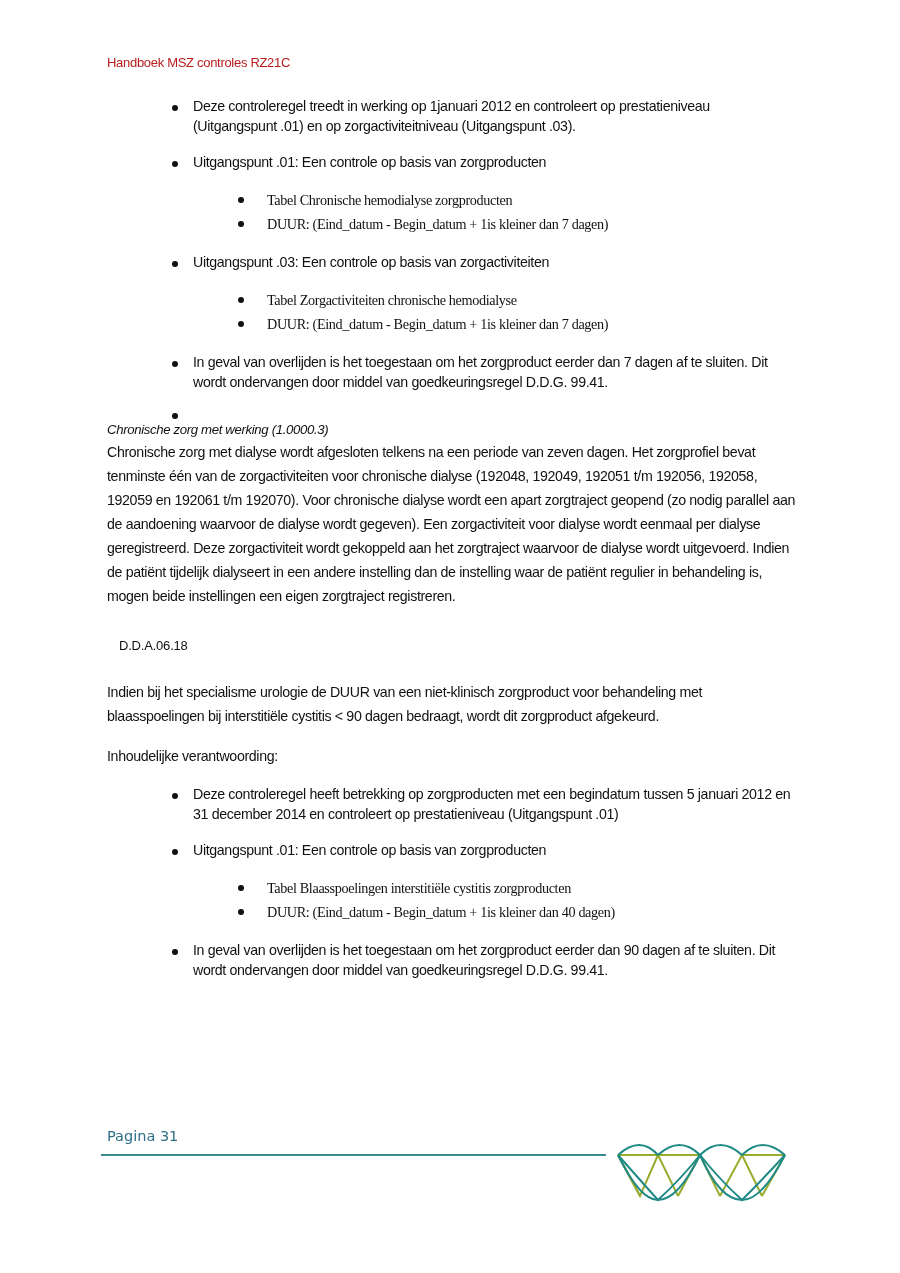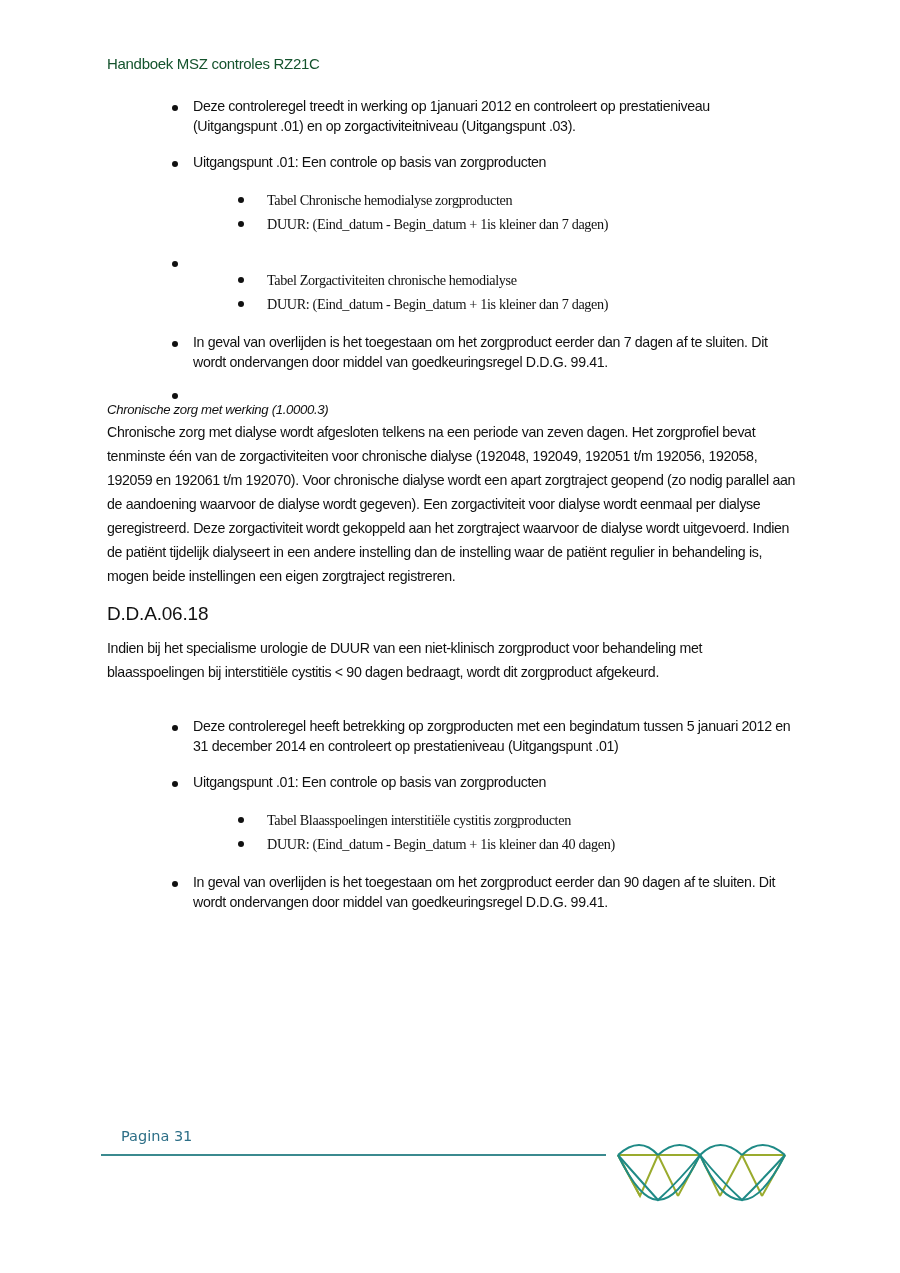--- a/index.html
+++ b/index.html
@@ -1,61 +1,62 @@
 <!DOCTYPE html>
 <html><head>
 <meta charset="utf-8">
 <style>
   html, body { margin: 0; padding: 0; background: #ffffff; }
   body { width: 900px; height: 1273px; position: relative; overflow: hidden;
          font-family: "Liberation Sans", sans-serif; color: #111; }
-  .header { position: absolute; left: 107px; top: 55px; font-size: 15px; color: #14532d; letter-spacing: -0.3px; }
+  .header { position: absolute; left: 107px; top: 55px; font-size: 13px; color: #b91c1c; letter-spacing: -0.3px; }
   .content { position: absolute; left: 107px; top: 96px; width: 690px; font-size: 14.2px; letter-spacing: -0.35px; }
   .b1 { position: relative; padding-left: 86px; line-height: 20px; }
   .b1 .dot, .b2 .dot { position: absolute; width: 6px; height: 6px; border-radius: 50%; background: #111; }
   .b1 .dot { left: 65px; top: 9px; }
   .b2 { position: relative; padding-left: 160px; line-height: 24px; font-family: Liberation Serif, serif; }
   .b2 .dot { left: 131px; top: 9px; }
   .gap16 { height: 16px; } .gap12 { height: 12px; } .gap8 { height: 8px; }
   .italic { font-style: italic; font-size: 13.2px; line-height: 20px; }
   .para { line-height: 24px; }
-  .h2 { font-size: 19px; line-height: 28px; margin: 0; font-weight: normal; letter-spacing: -0.2px; }
-  .footer-text { position: absolute; left: 107px; top: 1128px; font-size: 14.5px; color: #2d6f87; font-family: "DejaVu Sans", sans-serif; margin-left: 14px; }
+  .h2 { font-size: 13px; line-height: 28px; margin: 12px; font-weight: normal; letter-spacing: -0.2px; }
+  .footer-text { position: absolute; left: 107px; top: 1128px; font-size: 14.5px; color: #2d6f87; font-family: "DejaVu Sans", sans-serif; }
   .footer-line { position: absolute; left: 101px; top: 1154px; width: 505px; height: 2px; background: #3b8a8f; }
   .ornament { position: absolute; left: 600px; top: 1140px; }
 </style>
 </head>
 <body>
 
 <div class="header">Handboek MSZ controles RZ21C</div>
 
 <div class="content">
   <div class="b1"><span class="dot"></span><span>Deze controleregel treedt in werking op 1januari 2012 en controleert op prestatieniveau (Uitgangspunt .01) en op zorgactiviteitniveau (Uitgangspunt .03).</span></div>
   <div class="gap16"></div>
   <div class="b1"><span class="dot"></span><span>Uitgangspunt .01: Een controle op basis van zorgproducten</span></div>
   <div class="gap16"></div>
   <div class="b2"><span class="dot"></span><span>Tabel Chronische hemodialyse zorgproducten</span></div>
   <div class="b2"><span class="dot"></span><span>DUUR: (Eind_datum - Begin_datum + 1is kleiner dan 7 dagen)</span></div>
   <div class="gap16"></div>
-  <div class="b1"><span class="dot"></span></div>
+  <div class="b1"><span class="dot"></span><span>Uitgangspunt .03: Een controle op basis van zorgactiviteiten</span></div>
   <div class="gap16"></div>
   <div class="b2"><span class="dot"></span><span>Tabel Zorgactiviteiten chronische hemodialyse</span></div>
   <div class="b2"><span class="dot"></span><span>DUUR: (Eind_datum - Begin_datum + 1is kleiner dan 7 dagen)</span></div>
   <div class="gap16"></div>
   <div class="b1"><span class="dot"></span><span>In geval van overlijden is het toegestaan om het zorgproduct eerder dan 7 dagen af te sluiten. Dit wordt ondervangen door middel van goedkeuringsregel D.D.G. 99.41.</span></div>
   <div class="gap12"></div>
   <div class="b1"><span class="dot"></span></div>
   <div class="gap16"></div>
   <div class="italic">Chronische zorg met werking (1.0000.3)</div>
   <div class="para">Chronische zorg met dialyse wordt afgesloten telkens na een periode van zeven dagen. Het zorgprofiel bevat tenminste één van de zorgactiviteiten voor chronische dialyse (192048, 192049, 192051 t/m 192056, 192058, 192059 en 192061 t/m 192070). Voor chronische dialyse wordt een apart zorgtraject geopend (zo nodig parallel aan de aandoening waarvoor de dialyse wordt gegeven). Een zorgactiviteit voor dialyse wordt eenmaal per dialyse geregistreerd. Deze zorgactiviteit wordt gekoppeld aan het zorgtraject waarvoor de dialyse wordt uitgevoerd. Indien de patiënt tijdelijk dialyseert in een andere instelling dan de instelling waar de patiënt regulier in behandeling is, mogen beide instellingen een eigen zorgtraject registreren.</div>
   <div class="gap12"></div>
   <h2 class="h2">D.D.A.06.18</h2>
   <div class="gap8"></div>
   <div class="para">Indien bij het specialisme urologie de DUUR van een niet-klinisch zorgproduct  voor behandeling met blaasspoelingen bij interstitiële cystitis &lt; 90 dagen bedraagt, wordt dit zorgproduct afgekeurd.</div>
   <div class="gap16"></div>
+  <div class="para">Inhoudelijke verantwoording:</div>
   <div class="gap16"></div>
   <div class="b1"><span class="dot"></span><span>Deze controleregel heeft betrekking op zorgproducten met een begindatum tussen 5 januari 2012 en 31 december 2014 en controleert op prestatieniveau (Uitgangspunt .01)</span></div>
   <div class="gap16"></div>
   <div class="b1"><span class="dot"></span><span>Uitgangspunt .01: Een controle op basis van zorgproducten</span></div>
   <div class="gap16"></div>
   <div class="b2"><span class="dot"></span><span>Tabel Blaasspoelingen interstitiële cystitis zorgproducten</span></div>
   <div class="b2"><span class="dot"></span><span>DUUR: (Eind_datum - Begin_datum + 1is kleiner dan 40 dagen)</span></div>
   <div class="gap16"></div>
   <div class="b1"><span class="dot"></span><span>In geval van overlijden is het toegestaan om het zorgproduct eerder dan 90 dagen af te sluiten. Dit wordt ondervangen door middel van goedkeuringsregel D.D.G. 99.41.</span></div>
   <div class="gap12"></div>

